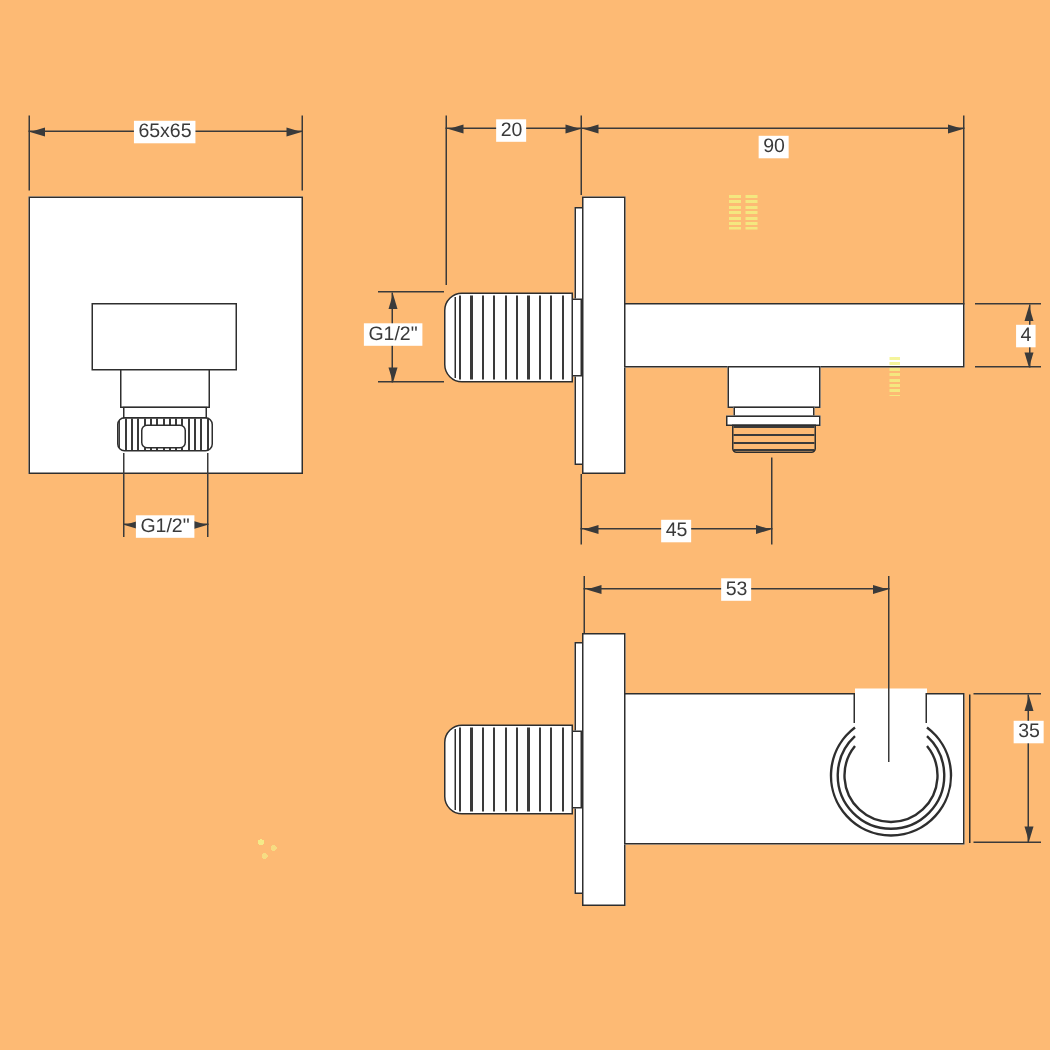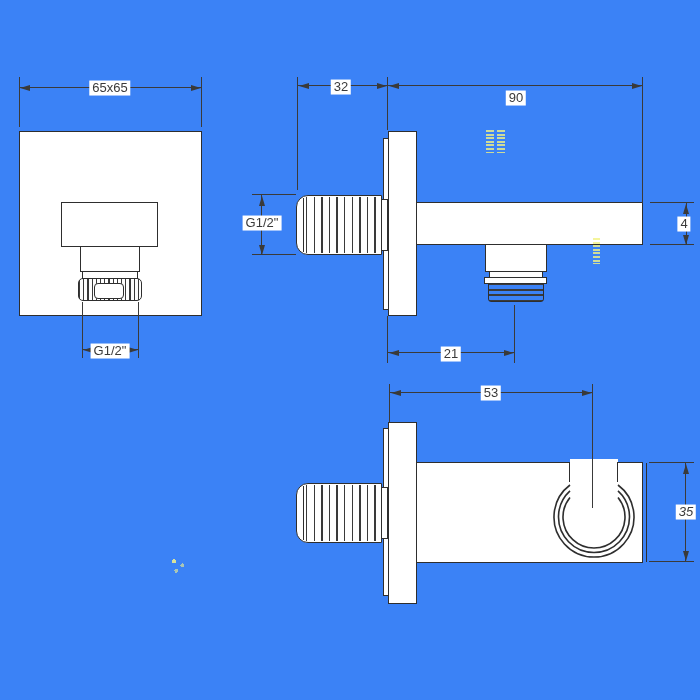--- a/index.html
+++ b/index.html
@@ -1,16 +1,16 @@
 <!DOCTYPE html>
 <html><head>
 <meta charset="utf-8">
 <style>
   html,body{margin:0;padding:0;background:#fff;}
-  .canvas{position:relative;width:700px;height:700px;background:#3b82f6;overflow:hidden;
+  .canvas{position:relative;width:700px;height:700px;background:#fdba74;overflow:hidden;
           font-family:"Liberation Sans",sans-serif;}
   .layer{position:absolute;inset:0;}
   .rect{position:absolute;box-sizing:border-box;border:1.7px solid #2e2e2e;background:#fff;}
   .h{position:absolute;border-top:1.3px solid #3a3a3a;height:0;}
   .v{position:absolute;border-left:1.3px solid #3a3a3a;width:0;}
   .v2{position:absolute;border-left:1.4px solid #2e2e2e;width:0;}
   .ar{position:absolute;width:0;height:0;border-style:solid;}
   .ar-l{border-width:3px 10px 3px 0;border-color:transparent #3a3a3a transparent transparent;}
   .ar-r{border-width:3px 0 3px 10px;border-color:transparent transparent transparent #3a3a3a;}
   .ar-u{border-width:0 3px 10px 3px;border-color:transparent transparent #3a3a3a transparent;}
@@ -77,36 +77,36 @@
     <div class="rect thread-tex" style="left:488px;top:283px;width:56px;height:19px;"></div>
 
     <div class="v" style="left:297px;top:77px;height:113px;"></div>
     <div class="v" style="left:387px;top:77px;height:53px;"></div>
     <div class="v" style="left:642px;top:77px;height:126px;"></div>
     <div class="h" style="left:297px;top:85px;width:346px;"></div>
     <div class="ar ar-l" style="left:299px;top:83px;"></div>
     <div class="ar ar-r" style="left:377px;top:83px;"></div>
     <div class="ar ar-l" style="left:389px;top:83px;"></div>
     <div class="ar ar-r" style="left:632px;top:83px;"></div>
-    <span class="dimlabel" style="left:341px;top:87px;">32</span>
+    <span class="dimlabel" style="left:341px;top:87px;">20</span>
     <span class="dimlabel" style="left:516px;top:98px;">90</span>
 
     <div class="h" style="left:650px;top:202px;width:44px;"></div>
     <div class="h" style="left:650px;top:244px;width:44px;"></div>
     <div class="v" style="left:686px;top:203px;height:42px;"></div>
     <div class="ar ar-u" style="left:683px;top:204px;"></div>
     <div class="ar ar-d" style="left:683px;top:235px;"></div>
     <span class="dimlabel" style="left:684px;top:224px;">4</span>
 
     <div class="v" style="left:387px;top:316px;height:47px;"></div>
     <div class="v" style="left:514px;top:305px;height:58px;"></div>
     <div class="h" style="left:387px;top:352px;width:128px;"></div>
     <div class="ar ar-l" style="left:389px;top:350px;"></div>
     <div class="ar ar-r" style="left:504px;top:350px;"></div>
-    <span class="dimlabel" style="left:451px;top:354px;">21</span>
+    <span class="dimlabel" style="left:451px;top:354px;">45</span>
 
     <div class="h" style="left:252px;top:194px;width:44px;"></div>
     <div class="h" style="left:252px;top:254px;width:44px;"></div>
     <div class="v" style="left:261px;top:195px;height:60px;"></div>
     <div class="ar ar-u" style="left:259px;top:196px;"></div>
     <div class="ar ar-d" style="left:259px;top:245px;"></div>
     <span class="dimlabel" style="left:262px;top:223px;">G1/2"</span>
   </div>
 
   <div class="layer">
@@ -134,21 +134,21 @@
     <div class="h" style="left:389px;top:392px;width:204px;"></div>
     <div class="ar ar-l" style="left:391px;top:390px;"></div>
     <div class="ar ar-r" style="left:582px;top:390px;"></div>
     <span class="dimlabel" style="left:491px;top:393px;">53</span>
 
     <div class="h" style="left:649px;top:462px;width:45px;"></div>
     <div class="h" style="left:649px;top:561px;width:45px;"></div>
     <div class="v" style="left:685px;top:463px;height:99px;"></div>
     <div class="ar ar-u" style="left:683px;top:464px;"></div>
     <div class="ar ar-d" style="left:683px;top:551px;"></div>
-    <span class="dimlabel" style="left:686px;top:512px;font-style:italic;">35</span>
+    <span class="dimlabel" style="left:686px;top:488px;">35</span>
   </div>
 
   <div class="wm" style="left:486px;top:130px;width:8px;height:23px;"></div>
   <div class="wm" style="left:497px;top:130px;width:8px;height:23px;"></div>
   <div class="wm" style="left:593px;top:238px;width:7px;height:26px;"></div>
   <div class="wm-dots" style="left:168px;top:556px;width:20px;height:18px;"></div>
 
 </div>
 
 </body></html>

